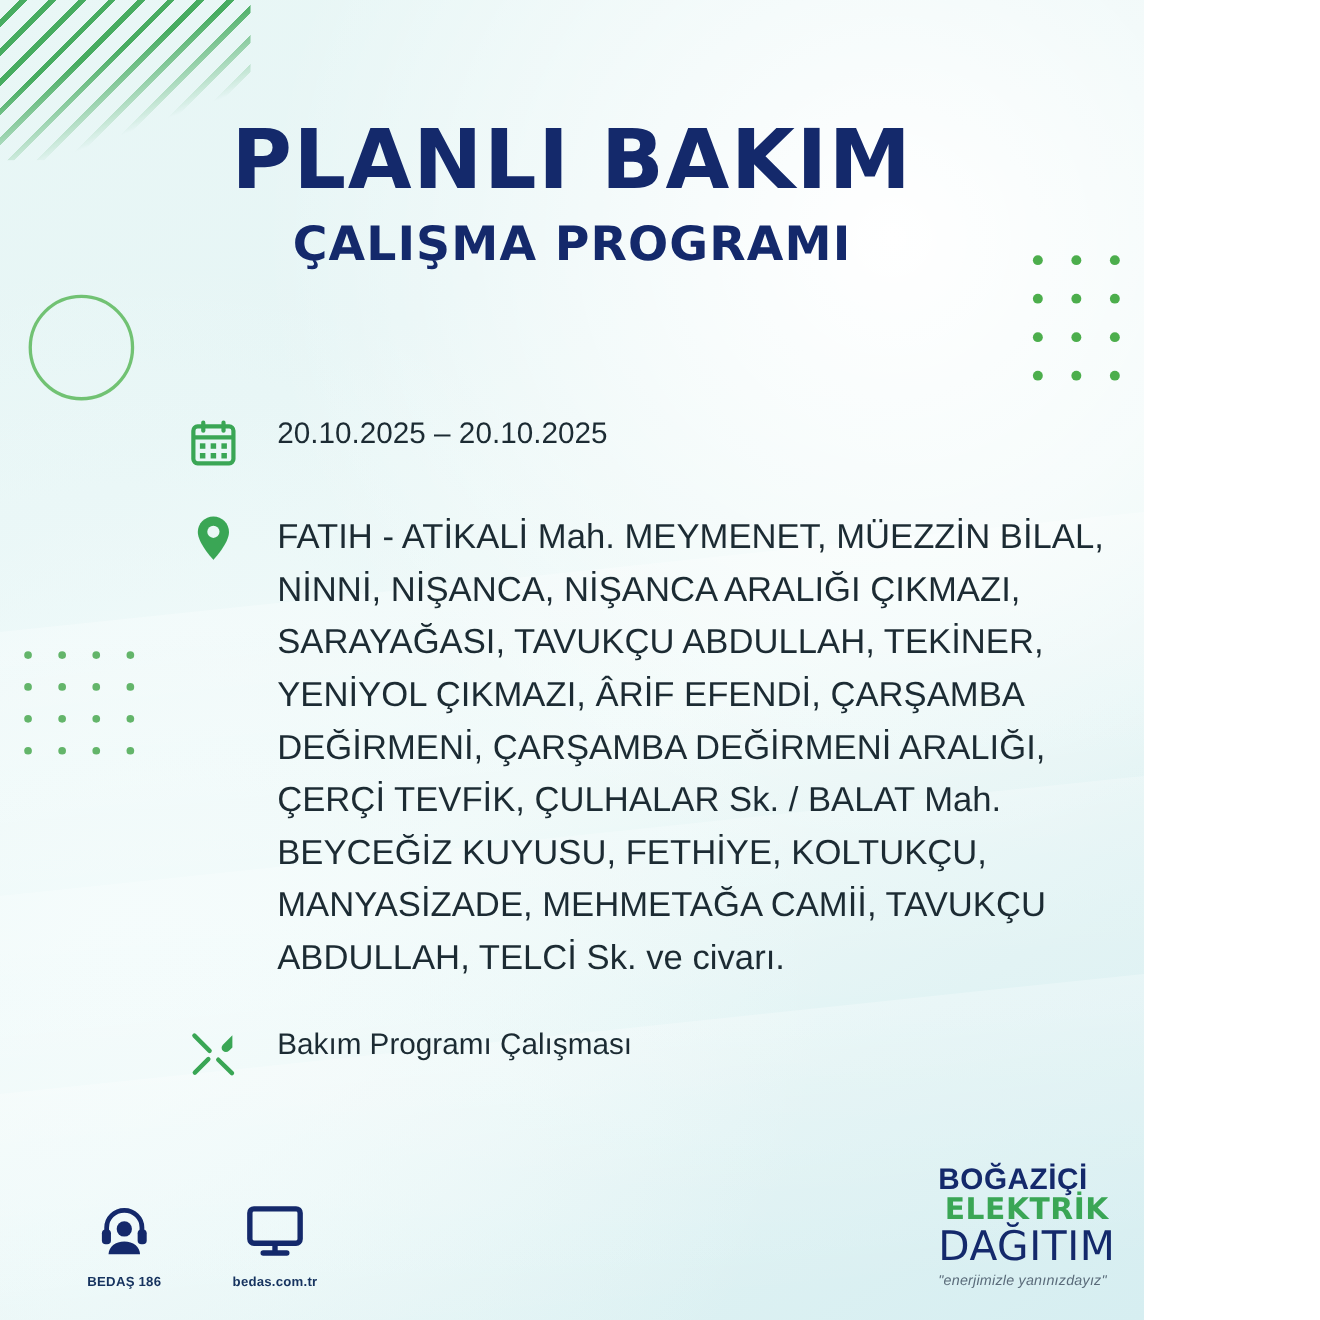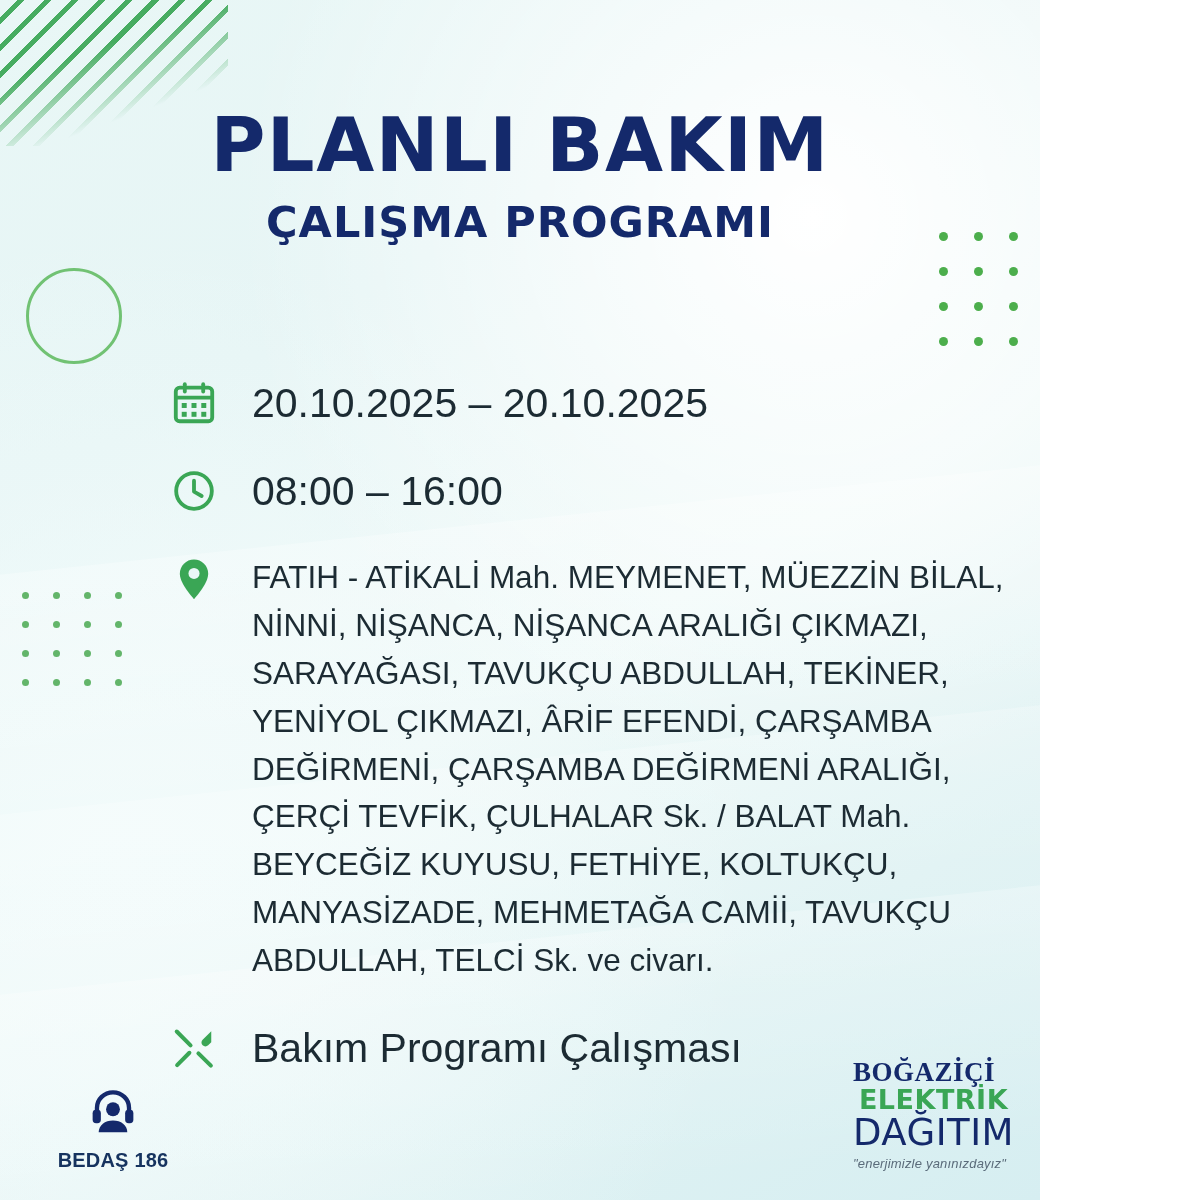--- a/index.html
+++ b/index.html
@@ -80,54 +80,54 @@
   }
 
   .rows { position: absolute; top: 378px; left: 166px; right: 30px; }
   .row { display: flex; align-items: flex-start; margin-bottom: 38px; }
   .row .ico {
     flex: 0 0 56px; width: 56px;
     display: flex; justify-content: center;
     padding-top: 2px;
   }
   .row .txt {
-    font-size: 41px;
+    font-size: 27px;
     color: #1c2b33;
     line-height: 1.22;
     padding-left: 30px;
   }
   .row.location .txt { font-size: 31.5px; line-height: 1.52; max-width: 960px; }
 
   
   .footer {
     position: absolute; left: 0; right: 0; bottom: 22px;
     height: 120px;
   }
   .f-item {
     position: absolute;
     text-align: center;
     color: #12305e;
   }
   .f-item .lbl {
-    font-size: 20px;
+    font-size: 12px;
     font-weight: bold;
     color: #16335f;
     margin-top: 8px;
     letter-spacing: .2px;
   }
   .f1 { left: 48px; bottom: 6px; width: 130px; }
   .f2 { left: 180px; bottom: 6px; width: 140px; }
   .f3 { left: 312px; bottom: 6px; width: 160px; }
 
   .brand {
     position: absolute; right: 26px; bottom: 8px;
     text-align: left;
     line-height: 1.02;
   }
-  .brand .b1 { font-family: Liberation Serif, serif; font-weight: bold; font-size: 27px; color: #14296b; letter-spacing: .5px; }
+  .brand .b1 { font-family: Liberation Sans, sans-serif; font-weight: bold; font-size: 27px; color: #14296b; letter-spacing: .5px; }
   .brand .b2 { font-family: "DejaVu Sans", sans-serif; font-weight: bold; font-size: 27px; color: #3aa655; letter-spacing: .5px; text-align: center; }
   .brand .b3 { font-family: "DejaVu Sans", sans-serif; font-weight: normal; font-size: 37px; color: #14296b; letter-spacing: .5px; }
   .brand .b4 { font-size: 13px; font-style: italic; color: #5a6b7a; margin-top: 5px; letter-spacing: .2px; }
 </style>
 </head>
 <body>
 
 <div class="poster">
 
   <div class="sheen s1"></div>
@@ -189,29 +189,20 @@
           <rect x="10.7" y="12" width="2.6" height="2.6" fill="#3aa655"></rect>
           <rect x="15.8" y="12" width="2.6" height="2.6" fill="#3aa655"></rect>
           <rect x="5.6" y="16.6" width="2.6" height="2.6" fill="#3aa655"></rect>
           <rect x="10.7" y="16.6" width="2.6" height="2.6" fill="#3aa655"></rect>
           <rect x="15.8" y="16.6" width="2.6" height="2.6" fill="#3aa655"></rect>
         </svg>
       </div>
       <div class="txt">20.10.2025 – 20.10.2025</div>
     </div>
 
-    <div class="row">
-      <div class="ico">
-        <svg width="46" height="46" viewBox="0 0 24 24" fill="none">
-          <circle cx="12" cy="12" r="9.3" stroke="#3aa655" stroke-width="2"></circle>
-          <path d="M12 6.6V12.3L16 14.6" stroke="#3aa655" stroke-width="2" stroke-linecap="round" stroke-linejoin="round"></path>
-        </svg>
-      </div>
-      <div class="txt">08:00 – 16:00</div>
-    </div>
 
     <div class="row location">
       <div class="ico">
         <svg width="46" height="46" viewBox="0 0 24 24" fill="none">
           <path d="M12 1.8C7.9 1.8 4.6 5.1 4.6 9.2C4.6 14.6 12 22.4 12 22.4C12 22.4 19.4 14.6 19.4 9.2C19.4 5.1 16.1 1.8 12 1.8Z" fill="#3aa655"></path>
           <circle cx="12" cy="9.1" r="2.9" fill="#eaf7f6"></circle>
         </svg>
       </div>
       <div class="txt">FATIH - ATİKALİ Mah. MEYMENET, MÜEZZİN BİLAL, NİNNİ, NİŞANCA, NİŞANCA ARALIĞI ÇIKMAZI, SARAYAĞASI, TAVUKÇU ABDULLAH, TEKİNER, YENİYOL ÇIKMAZI, ÂRİF EFENDİ, ÇARŞAMBA DEĞİRMENİ, ÇARŞAMBA DEĞİRMENİ ARALIĞI, ÇERÇİ TEVFİK, ÇULHALAR Sk. / BALAT Mah. BEYCEĞİZ KUYUSU, FETHİYE, KOLTUKÇU, MANYASİZADE, MEHMETAĞA CAMİİ, TAVUKÇU ABDULLAH, TELCİ Sk. ve civarı.</div>
     </div>
@@ -238,20 +229,28 @@
       <svg width="52" height="52" viewBox="0 0 24 24" fill="none">
         <path d="M4.6 13.5V10.6C4.6 6.6 7.9 3.4 12 3.4C16.1 3.4 19.4 6.6 19.4 10.6V13.5" stroke="#14296b" stroke-width="2" stroke-linecap="round"></path>
         <rect x="2.6" y="11.4" width="3.8" height="6.2" rx="1.6" fill="#14296b"></rect>
         <rect x="17.6" y="11.4" width="3.8" height="6.2" rx="1.6" fill="#14296b"></rect>
         <path d="M5.4 21.8C5.4 18.6 8.3 16.4 12 16.4C15.7 16.4 18.6 18.6 18.6 21.8H5.4Z" fill="#14296b"></path>
         <circle cx="12" cy="11.2" r="3.2" fill="#14296b"></circle>
       </svg>
       <div class="lbl">BEDAŞ 186</div>
     </div>
 
+    <div class="f-item f2">
+      <svg width="56" height="52" viewBox="0 0 24 22" fill="none">
+        <rect x="2.2" y="2.4" width="19.6" height="13.4" rx="1.6" stroke="#14296b" stroke-width="2.1"></rect>
+        <path d="M7.4 19.6H16.6" stroke="#14296b" stroke-width="2.1" stroke-linecap="round"></path>
+        <path d="M12 15.8V19.6" stroke="#14296b" stroke-width="2.1"></path>
+      </svg>
+      <div class="lbl">bedas.com.tr</div>
+    </div>
 
 
     <div class="brand">
       <div class="b1">BOĞAZİÇİ</div>
       <div class="b2">ELEKTRİK</div>
       <div class="b3">DAĞITIM</div>
       <div class="b4">"enerjimizle yanınızdayız"</div>
     </div>
 
   </div>

